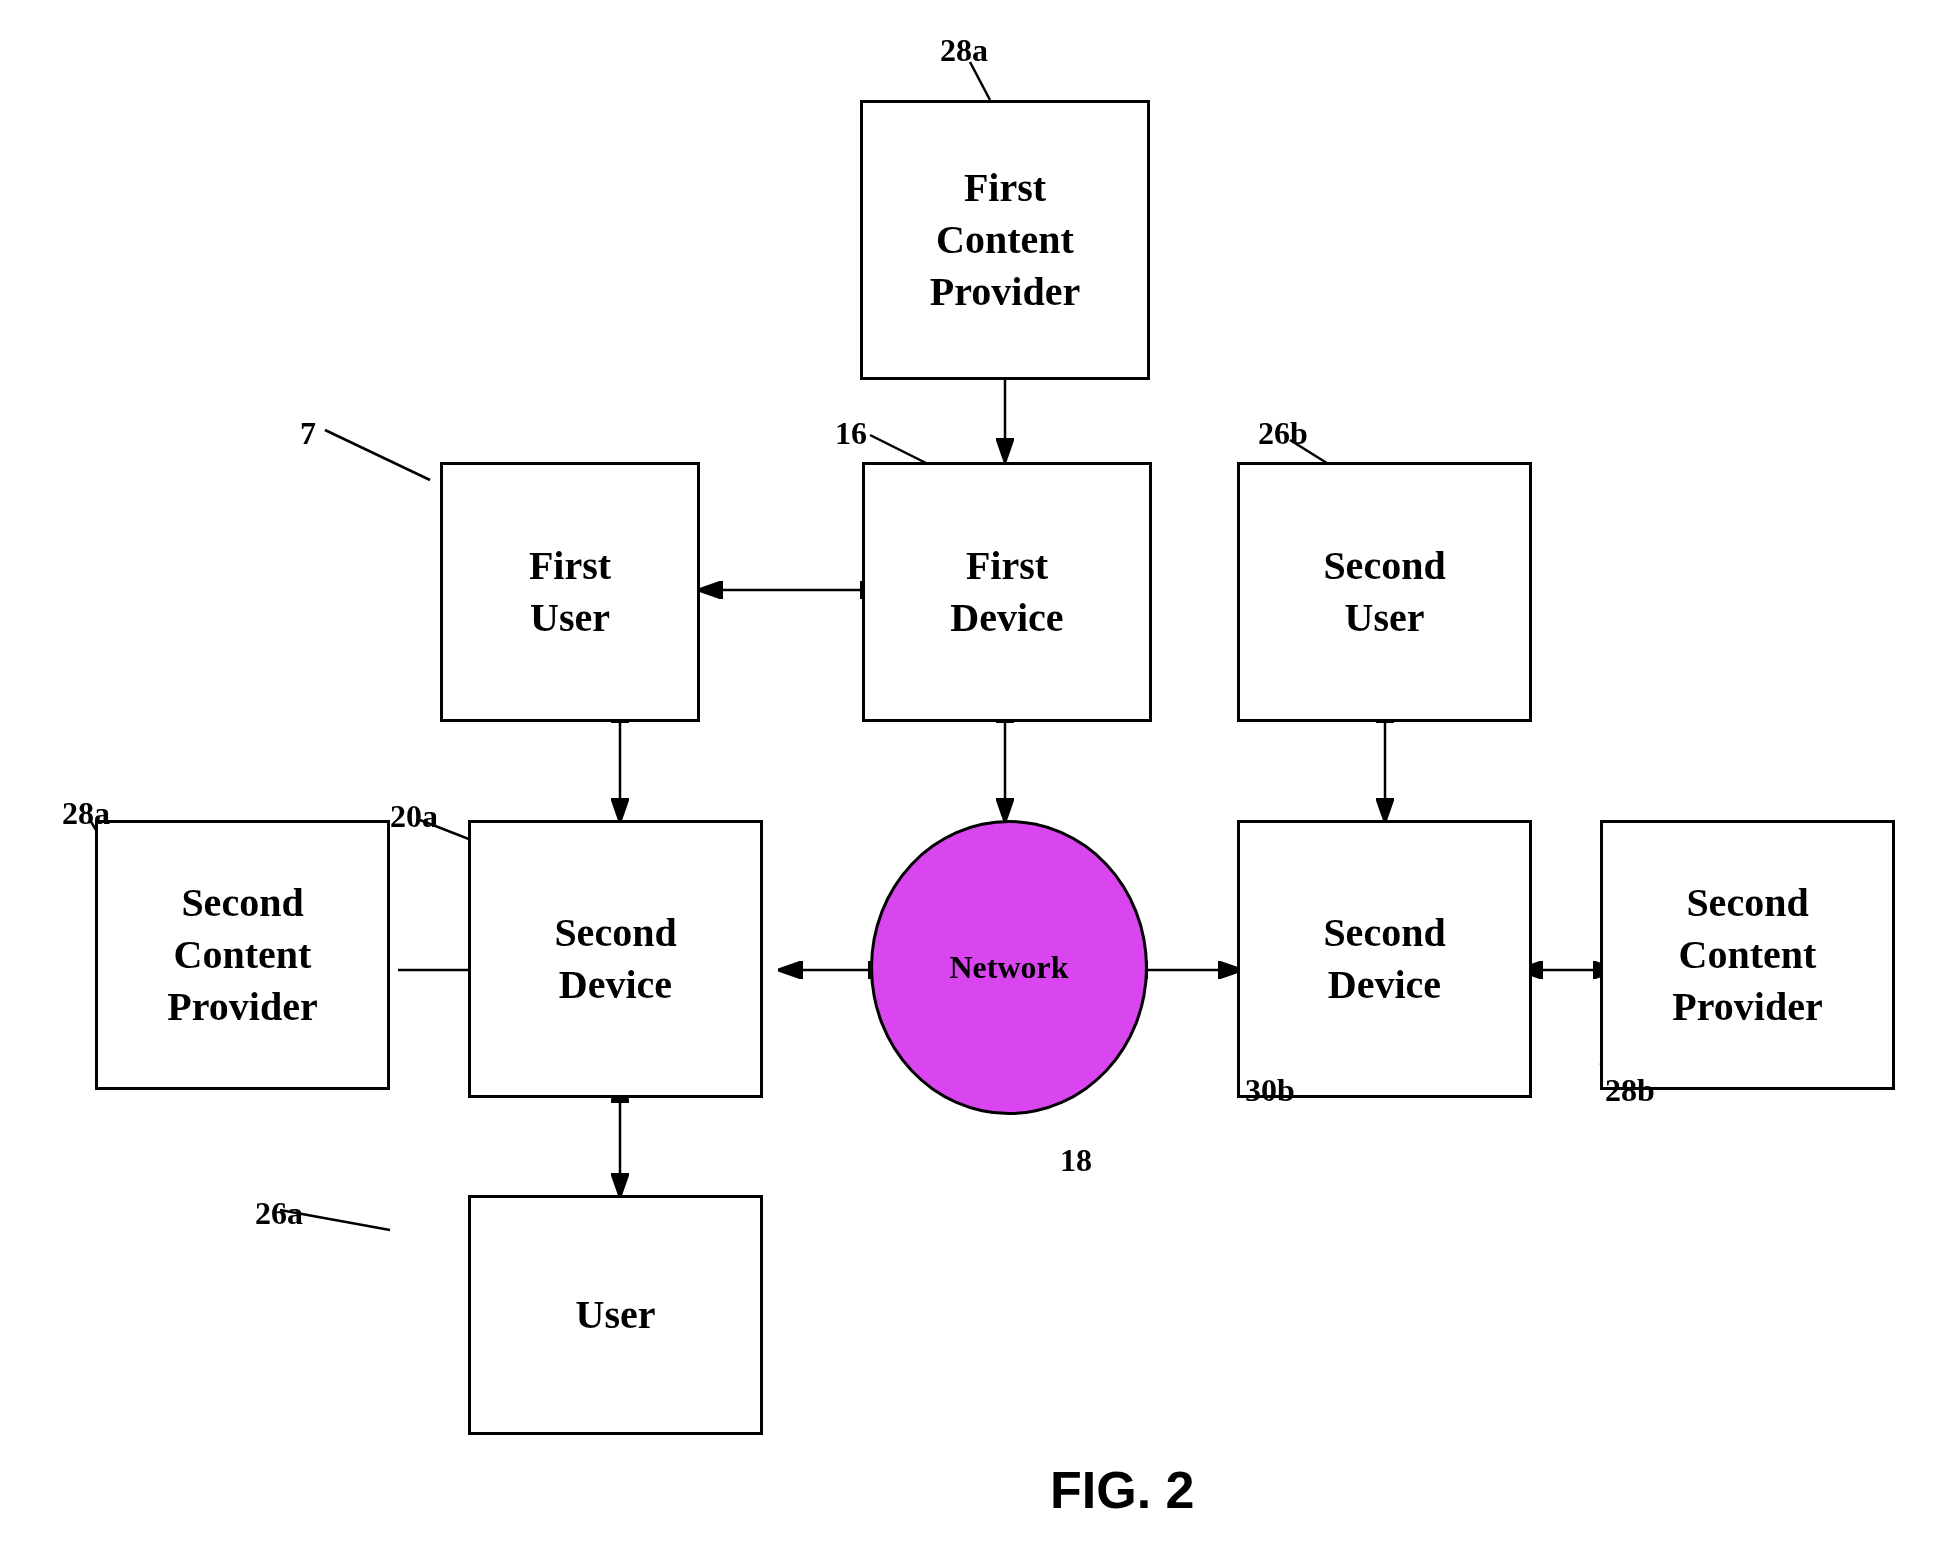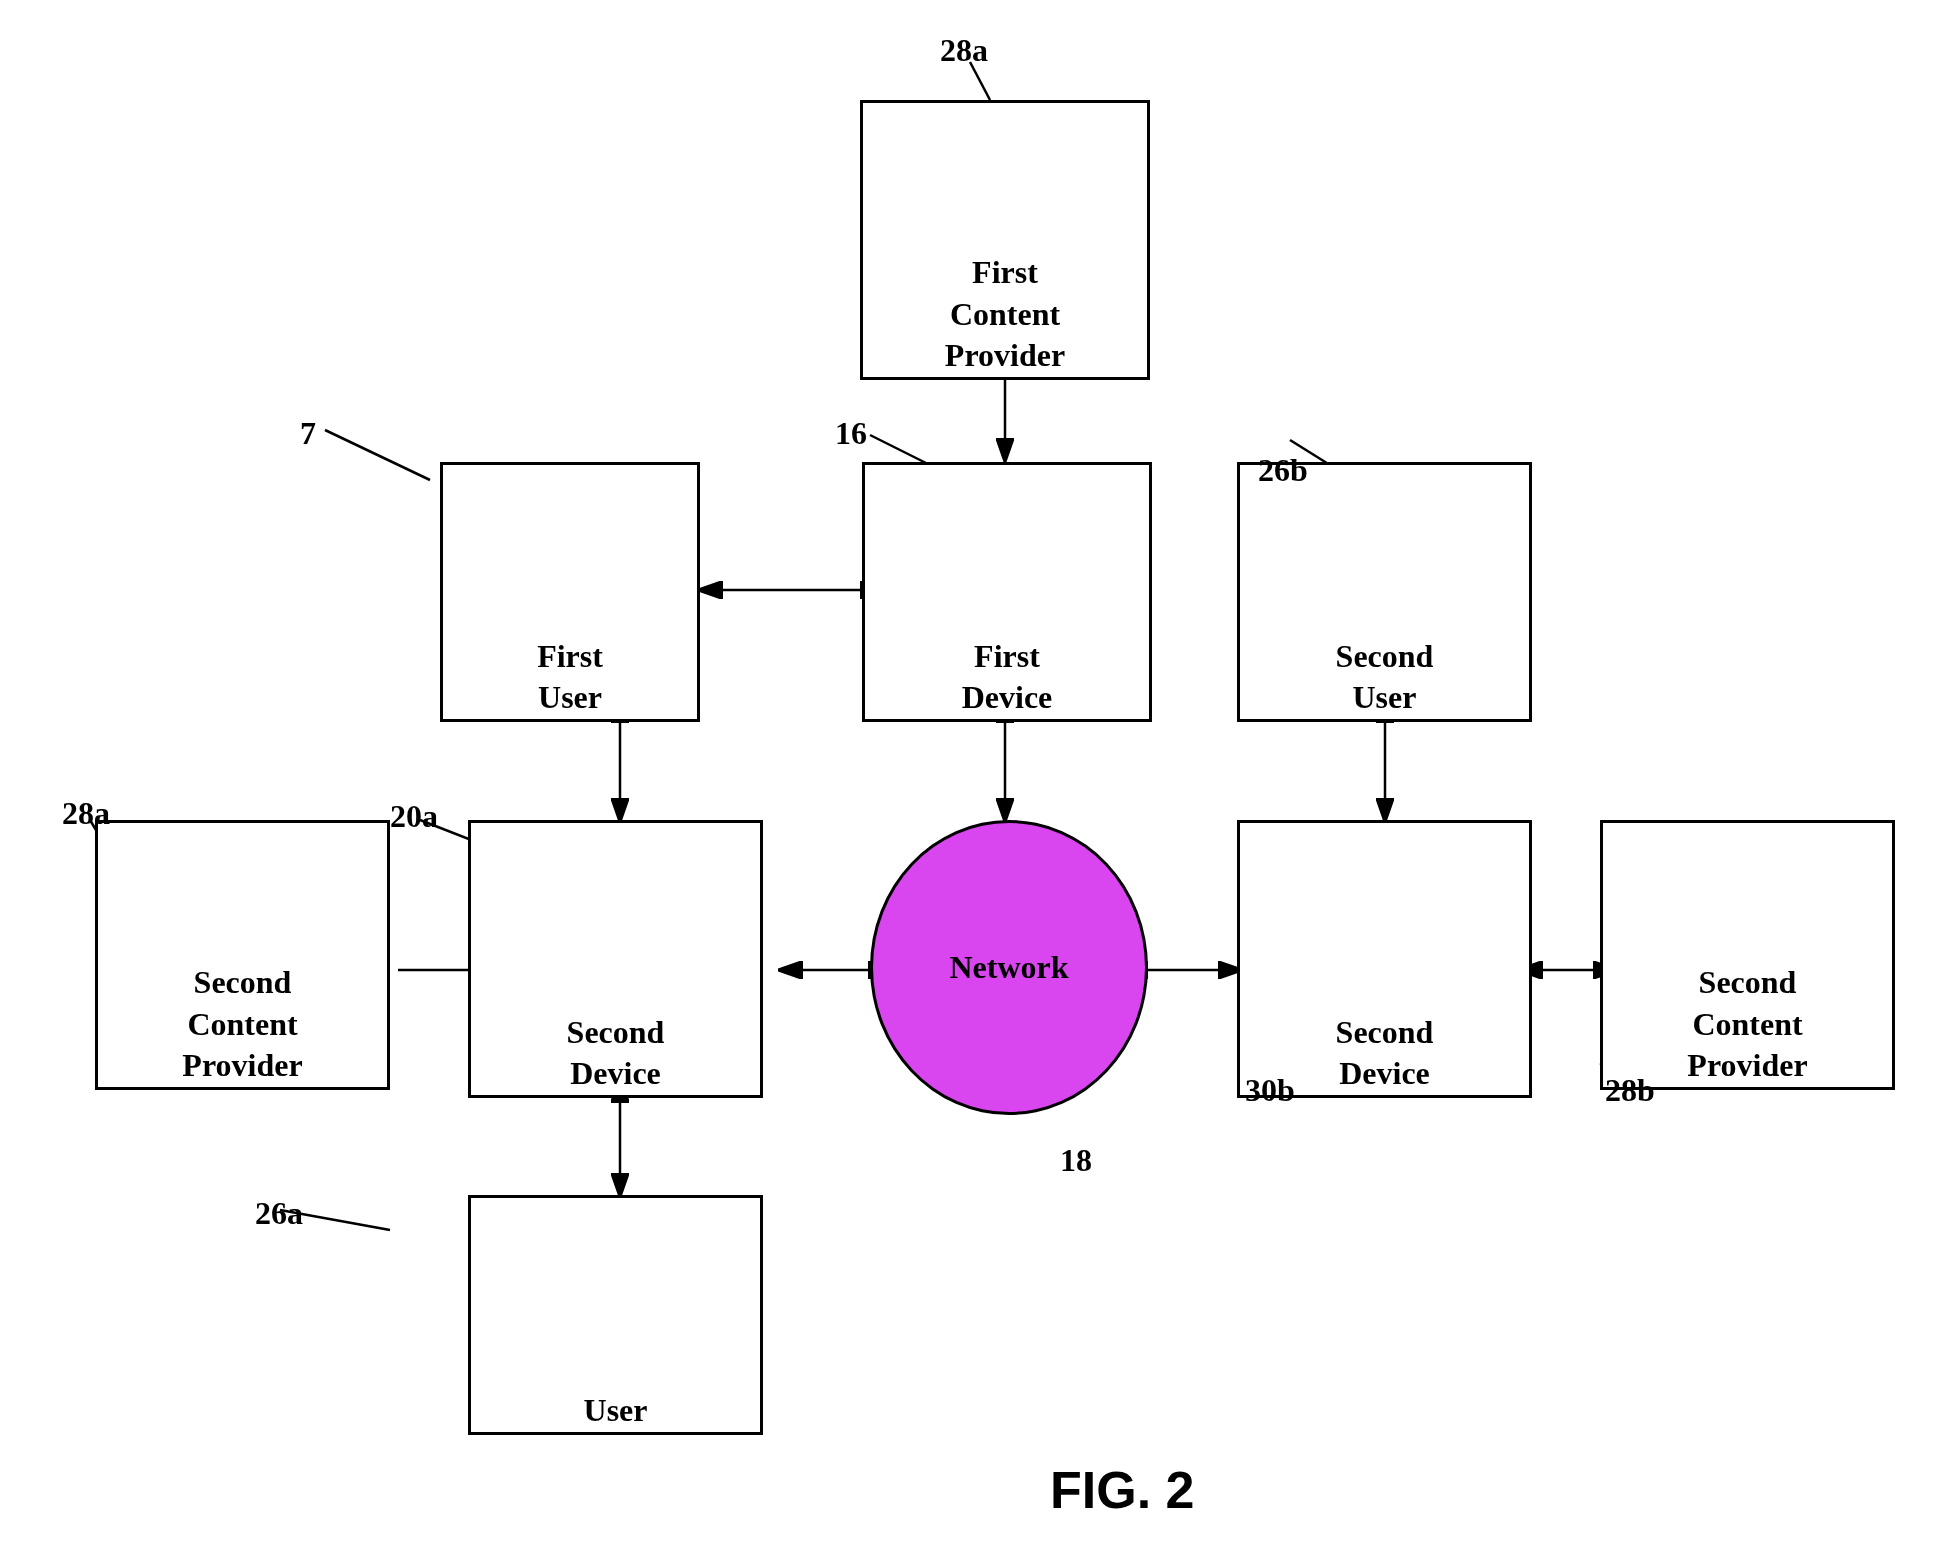--- a/index.html
+++ b/index.html
@@ -15,24 +15,24 @@
       position: absolute;
       top: 0; left: 0;
       width: 1943px;
       height: 1552px;
     }
     .box {
       position: absolute;
       border: 3px solid #000;
       background: #fff;
       display: flex;
-      align-items: flex-end;
+      align-items: center;
       justify-content: center;
       text-align: center;
-      font-size: 32px;
+      font-size: 40px;
       font-weight: bold;
       line-height: 1.3;
     }
     .circle {
       position: absolute;
       border: 3px solid #000;
       background: #d946ef;
       border-radius: 50%;
       display: flex;
       align-items: center;
@@ -163,21 +163,21 @@
     <span>Second<br>Content<br>Provider</span>
   </div>
 
   <div class="box" style="left:468px; top:1195px; width:295px; height:240px;">
     <span>User</span>
   </div>
 
   <span class="label" style="left:940px; top:32px;">28a</span>
   <span class="label" style="left:300px; top:415px;">7</span>
   <span class="label" style="left:835px; top:415px;">16</span>
-  <span class="label" style="left:1258px; top:415px;margin-top:37px;">26b</span>
+  <span class="label" style="left:1258px; top:415px;">26b</span>
   <span class="label" style="left:62px; top:795px;">28a</span>
   <span class="label" style="left:390px; top:798px;">20a</span>
   <span class="label" style="left:1060px; top:1142px;">18</span>
   <span class="label" style="left:1245px; top:1072px;">30b</span>
   <span class="label" style="left:1605px; top:1072px;">28b</span>
   <span class="label" style="left:255px; top:1195px;">26a</span>
 
   <span class="fig-label" style="left:1050px; top:1460px;text-align:right;">FIG. 2</span>
 
 </div>

